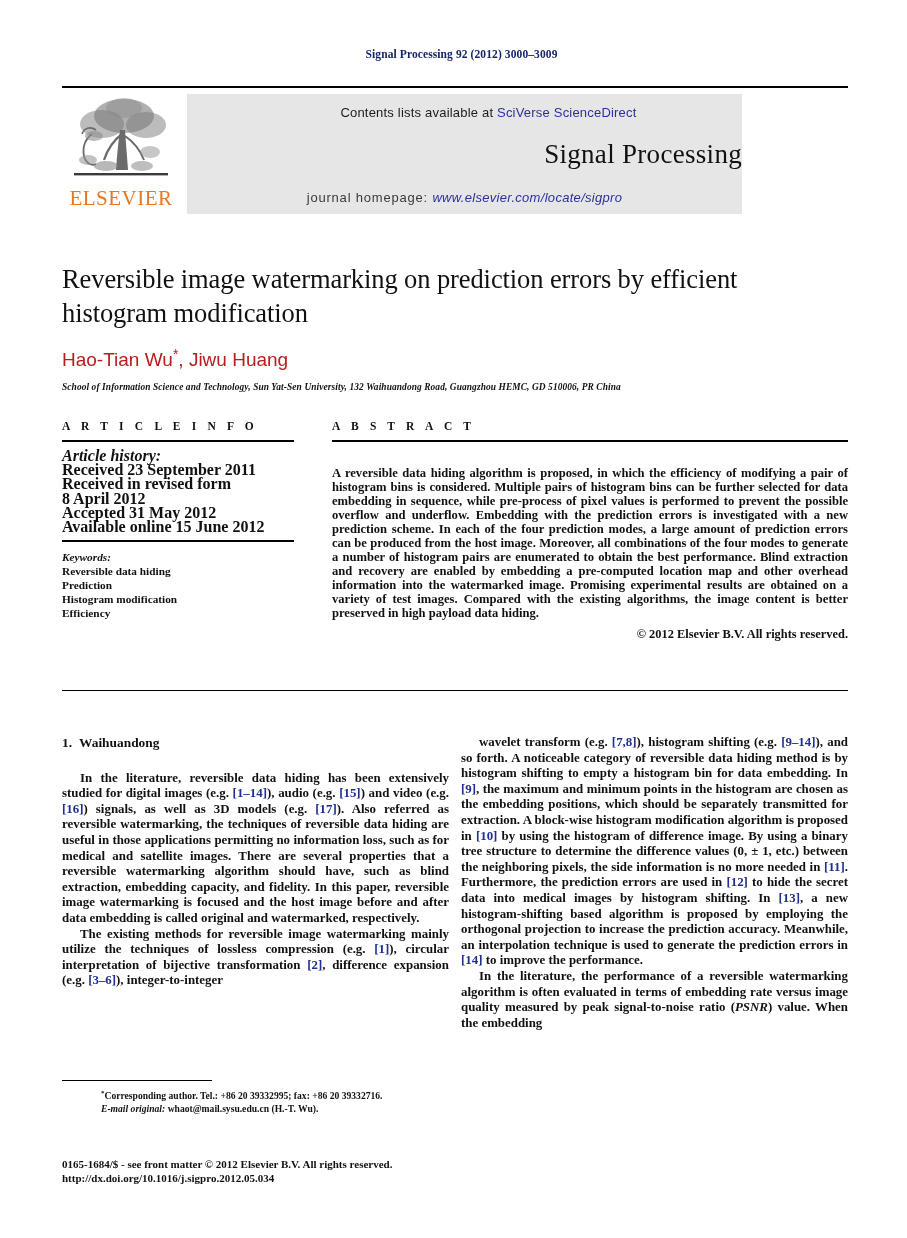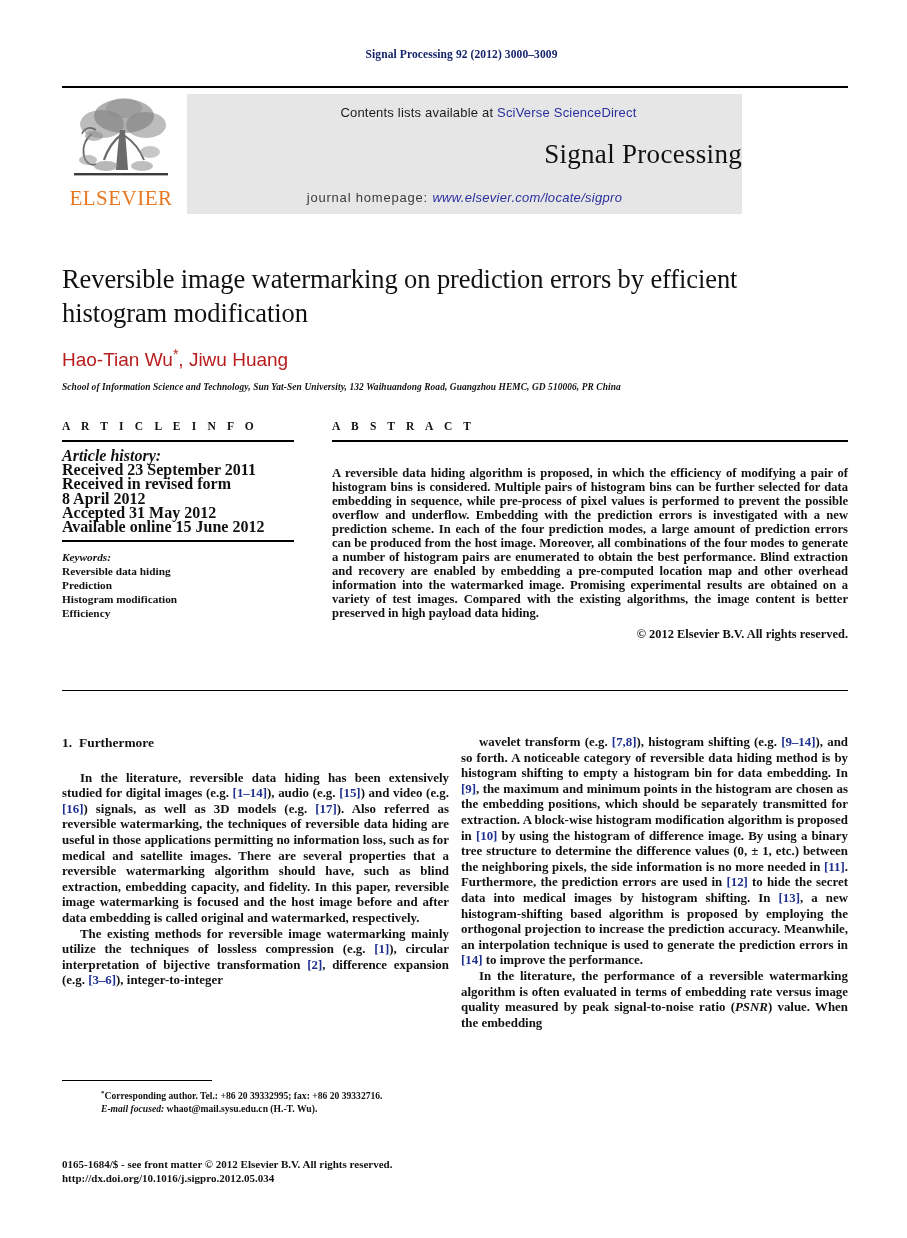--- a/index.html
+++ b/index.html
@@ -437,35 +437,35 @@
       <div class="rule-thick"></div>
       <div class="abstract-body">A reversible data hiding algorithm is proposed, in which the efficiency of modifying a pair of histogram bins is considered. Multiple pairs of histogram bins can be further selected for data embedding in sequence, while pre-process of pixel values is performed to prevent the possible overflow and underflow. Embedding with the prediction errors is investigated with a new prediction scheme. In each of the four prediction modes, a large amount of prediction errors can be produced from the host image. Moreover, all combinations of the four modes to generate a number of histogram pairs are enumerated to obtain the best performance. Blind extraction and recovery are enabled by embedding a pre-computed location map and other overhead information into the watermarked image. Promising experimental results are obtained on a variety of test images. Compared with the existing algorithms, the image content is better preserved in high payload data hiding.</div>
       <div class="copyright">© 2012 Elsevier B.V. All rights reserved.</div>
     </div>
   </div>
 
   <div class="body-divider"></div>
 
   <div class="col col-left">
     <div class="h2">
-      <span class="num">1.</span><span>Furthermore</span>
+      <span class="num">1.</span><span>Waihuandong</span>
     </div>
     <p class="para" id="lp0"><span>In the literature, reversible data hiding has been extensively studied for digital images (e.g. </span><span class="ref">[1–14]</span><span>), audio (e.g. </span><span class="ref">[15]</span><span>) and video (e.g. </span><span class="ref">[16]</span><span>) signals, as well as 3D models (e.g. </span><span class="ref">[17]</span><span>). Also referred as reversible watermarking, the techniques of reversible data hiding are useful in those applications permitting no information loss, such as for medical and satellite images. There are several properties that a reversible watermarking algorithm should have, such as blind extraction, embedding capacity, and fidelity. In this paper, reversible image watermarking is focused and the host image before and after data embedding is called original and watermarked, respectively.</span></p>
     <p class="para" id="lp1"><span>The existing methods for reversible image watermarking mainly utilize the techniques of lossless compression (e.g. </span><span class="ref">[1]</span><span>), circular interpretation of bijective transformation </span><span class="ref">[2]</span><span>, difference expansion (e.g. </span><span class="ref">[3–6]</span><span>), integer-to-integer</span></p>
   </div>
 
   <div class="col col-right">
     <p class="para" id="rp0"><span>wavelet transform (e.g. </span><span class="ref">[7,8]</span><span>), histogram shifting (e.g. </span><span class="ref">[9–14]</span><span>), and so forth. A noticeable category of reversible data hiding method is by histogram shifting to empty a histogram bin for data embedding. In </span><span class="ref">[9]</span><span>, the maximum and minimum points in the histogram are chosen as the embedding positions, which should be separately transmitted for extraction. A block-wise histogram modification algorithm is proposed in </span><span class="ref">[10]</span><span> by using the histogram of difference image. By using a binary tree structure to determine the difference values (0, ± 1, etc.) between the neighboring pixels, the side information is no more needed in </span><span class="ref">[11]</span><span>. Furthermore, the prediction errors are used in </span><span class="ref">[12]</span><span> to hide the secret data into medical images by histogram shifting. In </span><span class="ref">[13]</span><span>, a new histogram-shifting based algorithm is proposed by employing the orthogonal projection to increase the prediction accuracy. Meanwhile, an interpolation technique is used to generate the prediction errors in </span><span class="ref">[14]</span><span> to improve the performance.</span></p>
     <p class="para" id="rp1"><span>In the literature, the performance of a reversible watermarking algorithm is often evaluated in terms of embedding rate versus image quality measured by peak signal-to-noise ratio (</span><span style="font-style: italic;">PSNR</span><span>) value. When the embedding</span></p>
   </div>
 
   <div class="foot-rule"></div>
   <div class="footnote">
     <div><span class="star">*</span><span>Corresponding author. Tel.: +86 20 39332995; fax: +86 20 39332716.</span></div>
-    <div><span class="it">E-mail focused:</span><span> whaot@mail.sysu.edu.cn (H.-T. Wu).</span></div>
+    <div><span class="it">E-mail original:</span><span> whaot@mail.sysu.edu.cn (H.-T. Wu).</span></div>
   </div>
 
   <div class="issn-block">
     <div>0165-1684/$ - see front matter © 2012 Elsevier B.V. All rights reserved.</div>
     <div>http://dx.doi.org/10.1016/j.sigpro.2012.05.034</div>
   </div>
 
 </div>
 
 </body></html>

